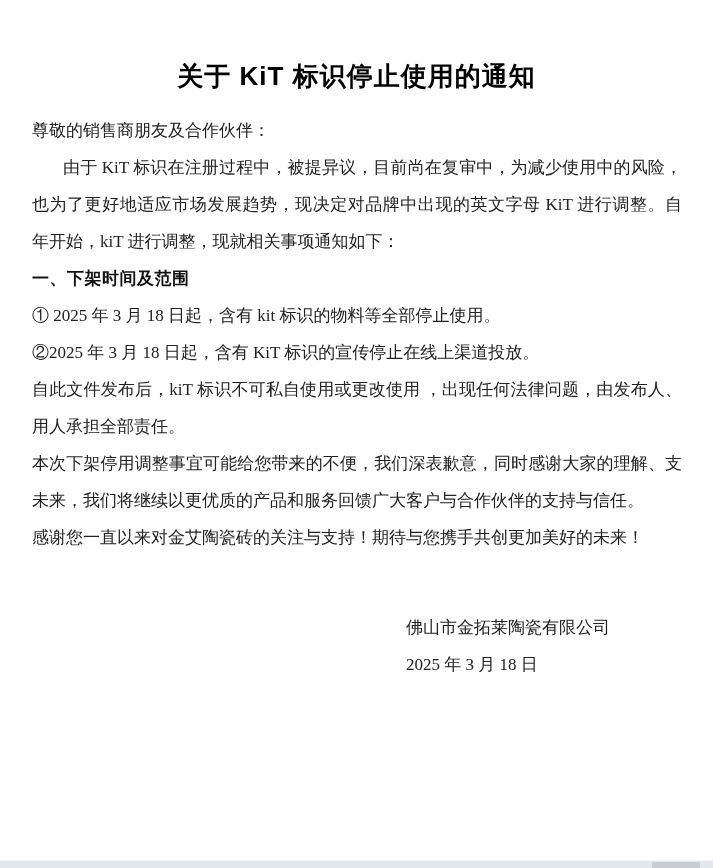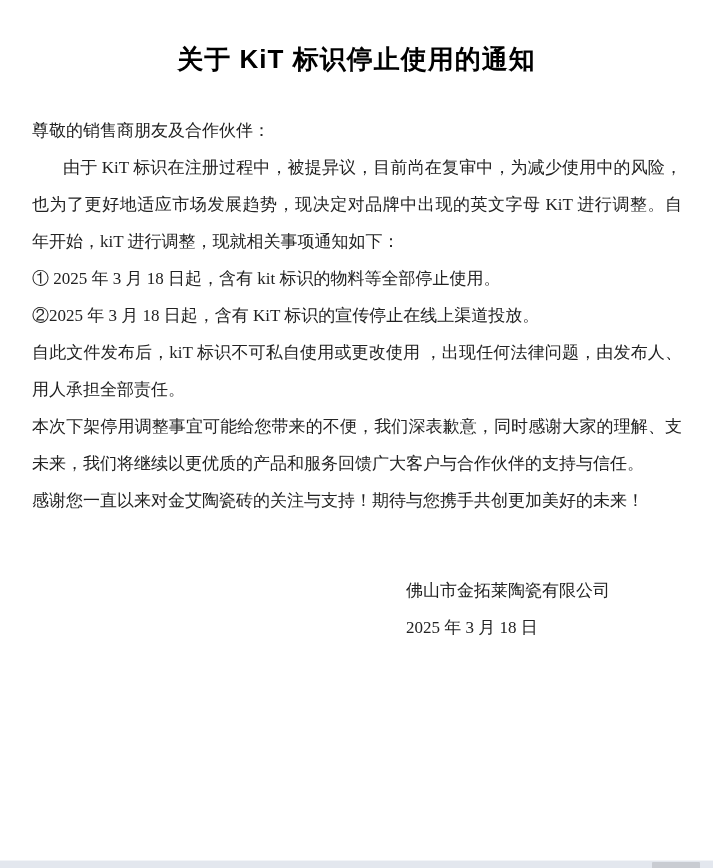--- a/index.html
+++ b/index.html
@@ -9,21 +9,21 @@
     font-family:"Liberation Serif", serif;
   }
   .page {
     position:relative;
     width:713px; height:868px;
     background:#ffffff;
     color:#222222;
     overflow:hidden;
   }
   .doc-title {
-    padding-top:42px;
+    padding-top:59px;
     text-align:center;
     font-family:"Liberation Sans", sans-serif;
     font-weight:bold;
     font-size:26px;
     color:#000000;
     letter-spacing:1px;
   }
   .content {
     position:absolute;
     top:112px; left:32px; right:31px;
@@ -73,20 +73,21 @@
 
 <div class="page">
 
   <div class="doc-title" style="color: rgb(0, 0, 0);">关于 KiT 标识停止使用的通知</div>
 
   <div class="content" style="color: rgb(34, 34, 34);">
     <div class="line">尊敬的销售商朋友及合作伙伴：</div>
     <div class="line just indent">由于 KiT 标识在注册过程中，被提异议，目前尚在复审中，为减少使用中的风险，</div>
     <div class="line just">也为了更好地适应市场发展趋势，现决定对品牌中出现的英文字母 KiT 进行调整。自 2025</div>
     <div class="line">年开始，kiT 进行调整，现就相关事项通知如下：</div>
+    <div class="line heading">一、下架时间及范围</div>
     <div class="line">① 2025 年 3 月 18 日起，含有 kit 标识的物料等全部停止使用。</div>
     <div class="line">②2025 年 3 月 18 日起，含有 KiT 标识的宣传停止在线上渠道投放。</div>
     <div class="line just">自此文件发布后，kiT 标识不可私自使用或更改使用 ，出现任何法律问题，由发布人、使</div>
     <div class="line">用人承担全部责任。</div>
     <div class="line just">本次下架停用调整事宜可能给您带来的不便，我们深表歉意，同时感谢大家的理解、支</div>
     <div class="line">未来，我们将继续以更优质的产品和服务回馈广大客户与合作伙伴的支持与信任。</div>
     <div class="line">感谢您一直以来对金艾陶瓷砖的关注与支持！期待与您携手共创更加美好的未来！</div>
 
     <div class="signature">
       <div class="line">佛山市金拓莱陶瓷有限公司</div>

